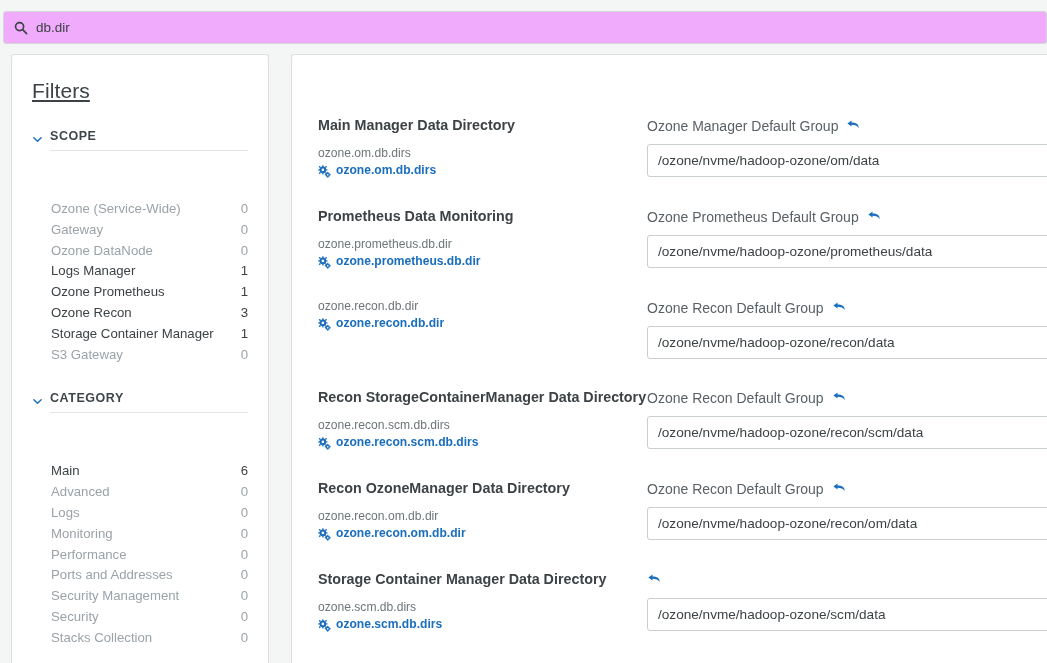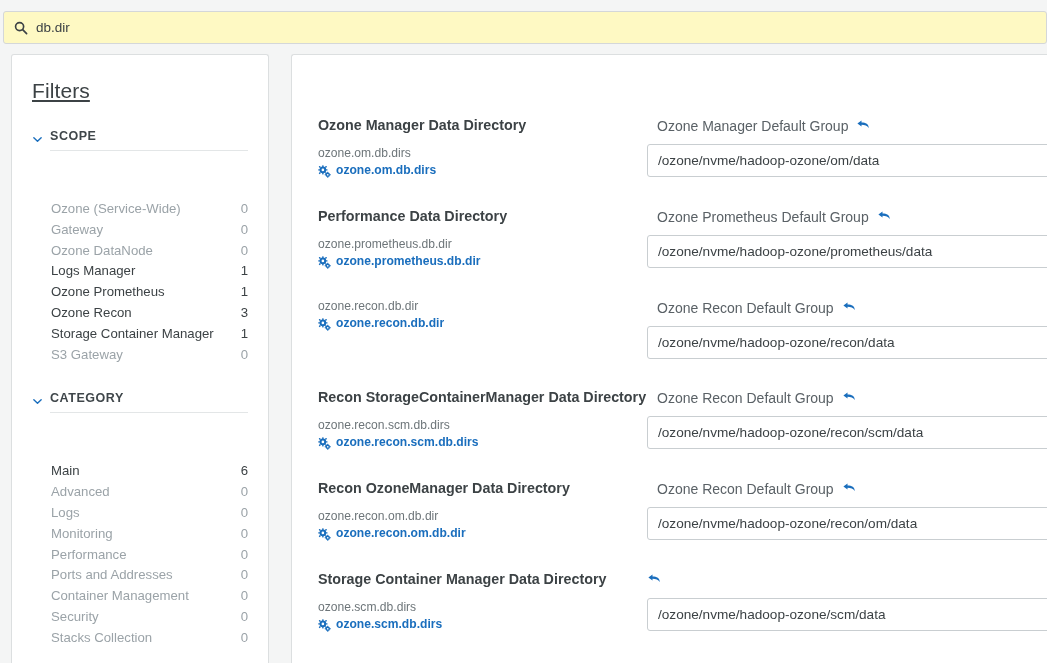--- a/index.html
+++ b/index.html
@@ -12,21 +12,21 @@
     overflow: hidden;
   }
 
   
   .search-wrap {
     position: absolute;
     left: 3px;
     top: 11px;
     width: 1044px;
     height: 33px;
-    background: #fef9c3;
+    background: #f0abfc;
     border: 1px solid #d4d7d9;
     border-radius: 3px;
     display: flex;
     align-items: center;
     padding: 0 10px;
   }
   .search-icon {
     width: 14px;
     height: 14px;
     flex: 0 0 14px;
@@ -158,21 +158,20 @@
     display: flex;
     align-items: center;
     gap: 8px;
     margin-bottom: 10px;
     height: 17px;
   }
   .group-label {
     font-size: 14px;
     color: #5a6166;
     white-space: nowrap;
-    margin-left: 10px;
   }
   .undo-icon { width: 14px; height: 14px; flex: 0 0 14px; display: block; }
   .val-input {
     width: 404px;
     height: 33px;
     border: 1px solid #c9ced1;
     border-radius: 3px;
     background: #fff;
     font-family: "Liberation Sans", sans-serif;
     font-size: 13.6px;
@@ -329,21 +328,21 @@
     <span class="facet-label">
 
       <span class="facet-text">Ports and Addresses</span>
     </span>
     <span class="facet-count">0</span>
   </div>
 
   <div class="facet-item muted">
     <span class="facet-label">
 
-      <span class="facet-text">Container Management</span>
+      <span class="facet-text">Security Management</span>
     </span>
     <span class="facet-count">0</span>
   </div>
 
   <div class="facet-item muted">
     <span class="facet-label">
 
       <span class="facet-text">Security</span>
     </span>
     <span class="facet-count">0</span>
@@ -395,21 +394,21 @@
   </div>
 </div>
   </div>
 </div>
 </div>
 
 <div class="main">
   <div class="prop-list" id="prop-list">
   <div class="prop-row">
     <div class="prop-left">
-      <div class="prop-title">Ozone Manager Data Directory</div>
+      <div class="prop-title">Main Manager Data Directory</div>
       <div class="prop-key">ozone.om.db.dirs</div>
       <div class="prop-link-row">
         <span class="cogs-icon">
           <svg viewBox="0 0 16 16" width="13" height="13" aria-hidden="true">
             <g fill="#1a6ebd">
               <circle cx="6" cy="6" r="4.1"></circle>
               <rect x="5.1" y="0.3" width="1.8" height="2.2" rx=".5"></rect>
               <rect x="5.1" y="9.5" width="1.8" height="2.2" rx=".5"></rect>
               <rect x="0.3" y="5.1" width="2.2" height="1.8" rx=".5"></rect>
               <rect x="9.5" y="5.1" width="2.2" height="1.8" rx=".5"></rect>
@@ -441,21 +440,21 @@
                      C12.9 7.4 10.0 6.6 6.3 6.6 L6.3 8.7 Z" fill="#1a6ebd"></path>
           </svg>
         </span>
       </div>
       <input class="val-input" type="text" value="/ozone/nvme/hadoop-ozone/om/data" style="">
     </div>
   </div>
 
   <div class="prop-row">
     <div class="prop-left">
-      <div class="prop-title">Performance Data Directory</div>
+      <div class="prop-title">Prometheus Data Monitoring</div>
       <div class="prop-key">ozone.prometheus.db.dir</div>
       <div class="prop-link-row">
         <span class="cogs-icon">
           <svg viewBox="0 0 16 16" width="13" height="13" aria-hidden="true">
             <g fill="#1a6ebd">
               <circle cx="6" cy="6" r="4.1"></circle>
               <rect x="5.1" y="0.3" width="1.8" height="2.2" rx=".5"></rect>
               <rect x="5.1" y="9.5" width="1.8" height="2.2" rx=".5"></rect>
               <rect x="0.3" y="5.1" width="2.2" height="1.8" rx=".5"></rect>
               <rect x="9.5" y="5.1" width="2.2" height="1.8" rx=".5"></rect>

